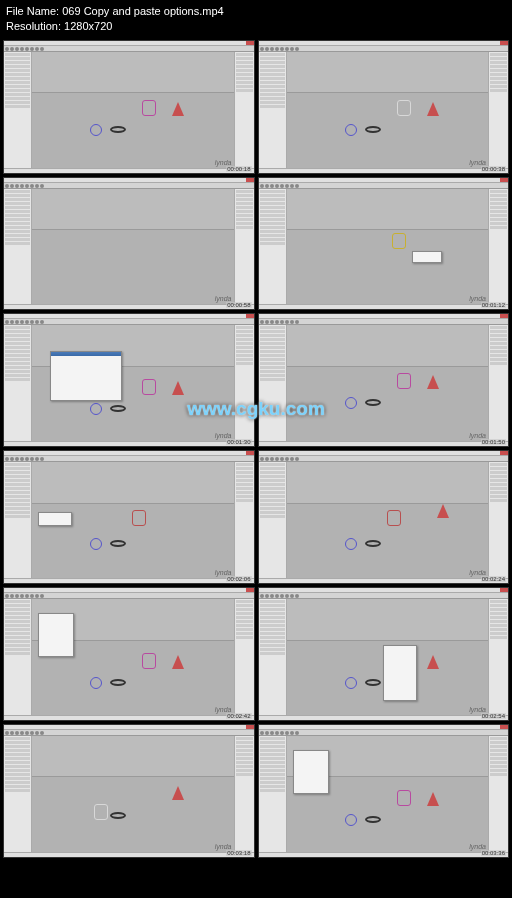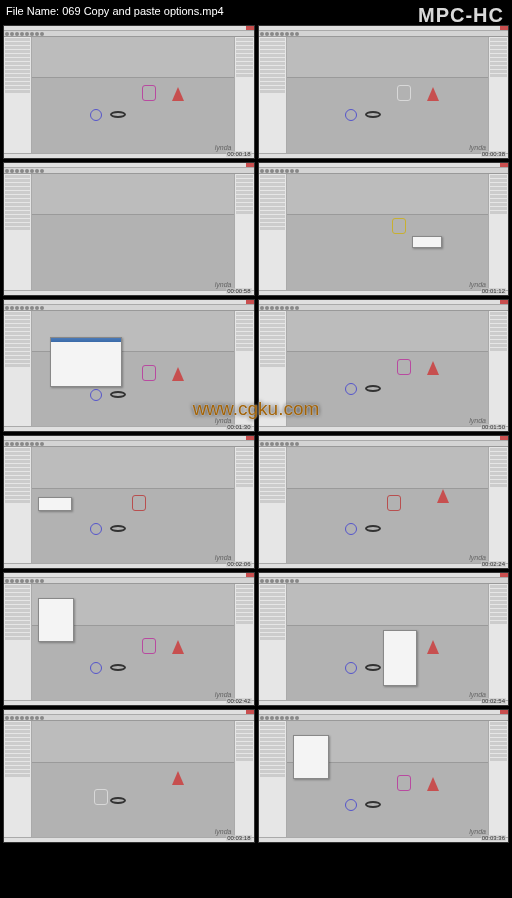--- a/index.html
+++ b/index.html
@@ -156,41 +156,44 @@
     color: #333;
     background: rgba(200,200,200,0.6);
     padding: 0 1px;
   }
   .center-wm {
     position: absolute;
     top: 398px;
     left: 0; right: 0;
     text-align: center;
     font-size: 19px;
-    color: #a16207;
-    font-weight: normal;
+    color: #7dd3fc;
+    font-weight: bold;
     text-shadow: 0 0 2px #fff, 0 0 4px #000;
     pointer-events: none;
     z-index: 100;
   }
   .close-x {
     position: absolute;
     top: 0; right: 0;
     width: 8px; height: 4px;
     background: #c94f4f;
   }
 </style>
 </head>
 <body>
 
 <div class="header">
-  <div class="logo">MPC-HC</div>
   <div class="meta-line">
     <span>File Name:</span>
     <span>069 Copy and paste options.mp4</span>
+  </div>
+  <div class="meta-line">
+    <span>Resolution:</span>
+    <span>1280x720</span>
   </div>
 </div>
 
 <div class="grid" id="grid">
     <div class="thumb">
       <div class="tb-menubar">
         <div class="close-x"></div>
       </div>
       <div class="tb-toolbar">
         <span class="dot"></span>

